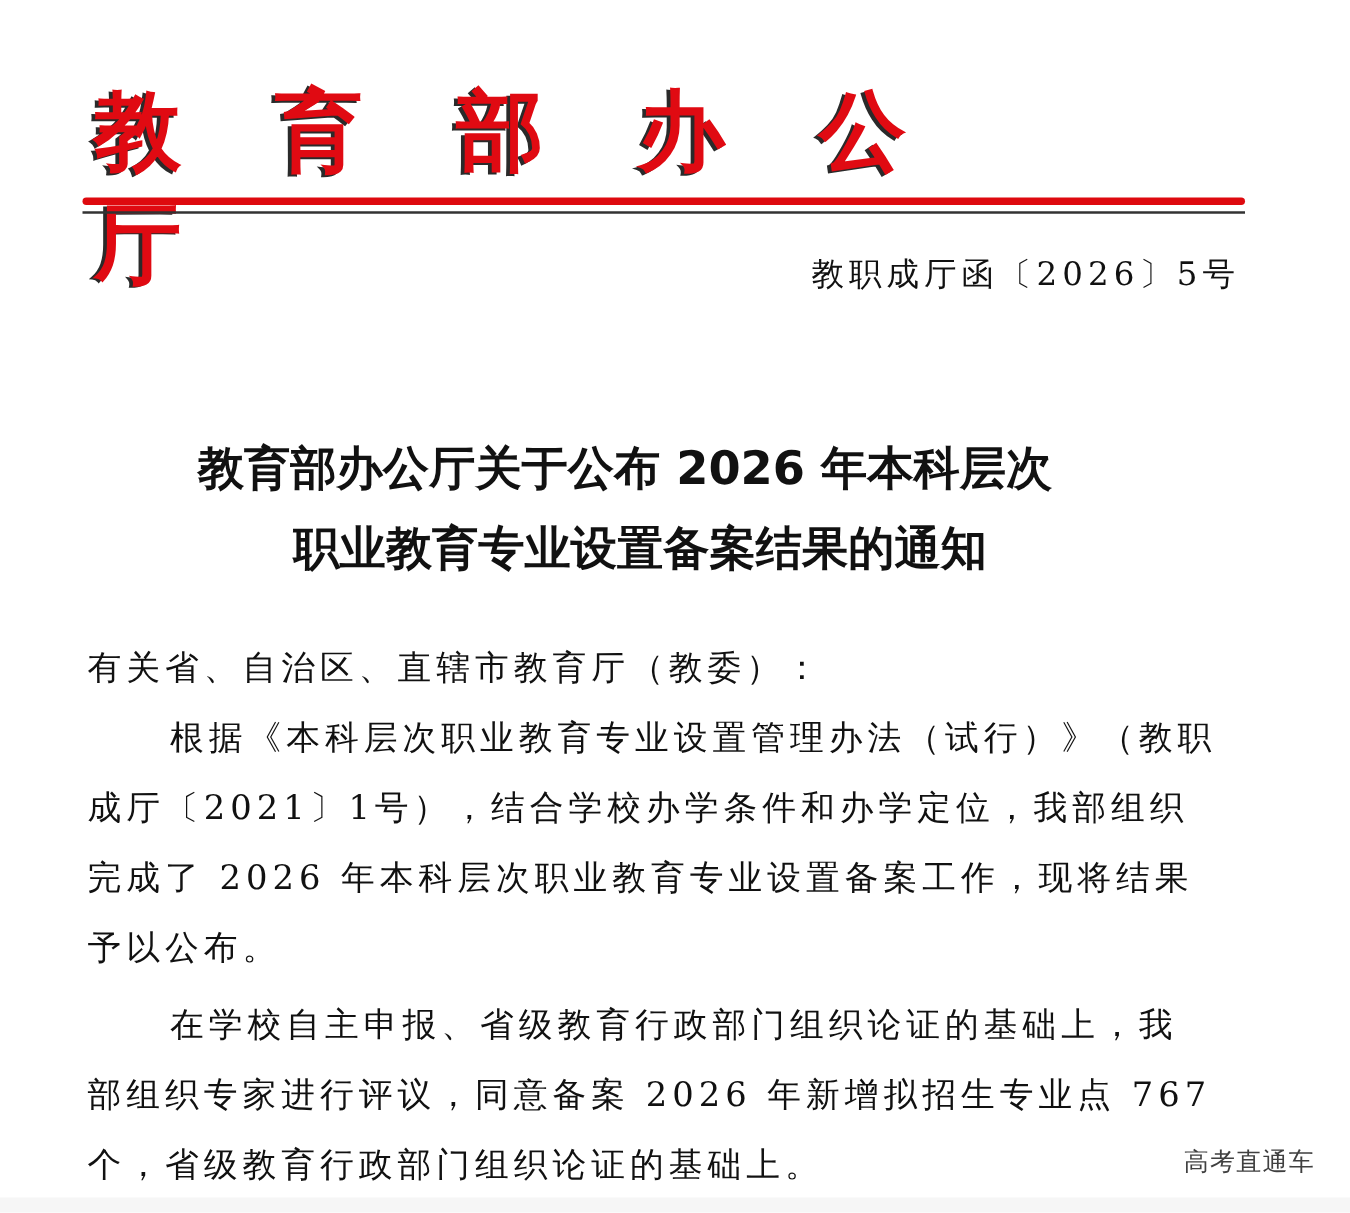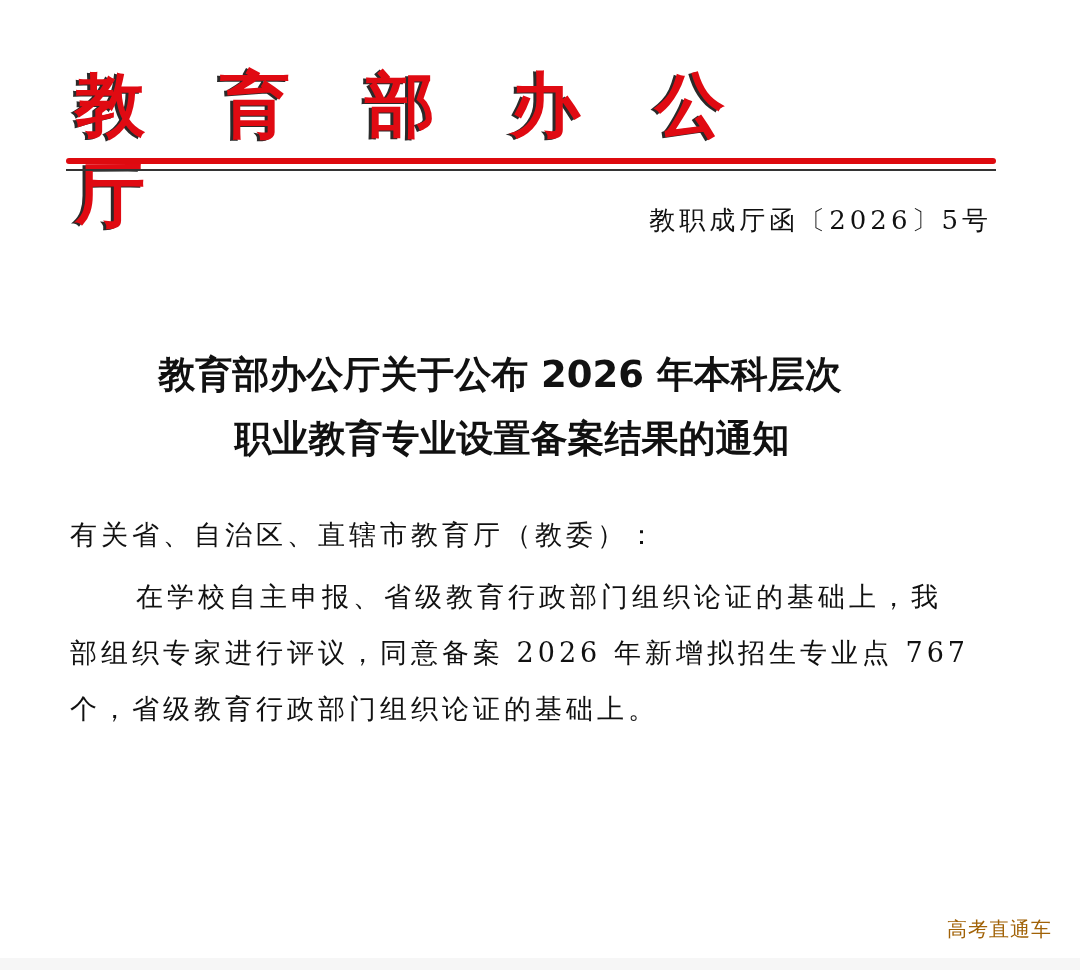--- a/index.html
+++ b/index.html
@@ -98,21 +98,21 @@
     }
     .body-text .line.first {
       padding-left: 66px;
     }
     .watermark {
       position: absolute;
       right: 28px;
       top: 916px;
       font-family: "DejaVu Sans", "Liberation Sans", sans-serif;
       font-size: 20px;
-      color: #a16207;
+      color: #404040;
       letter-spacing: 1px;
     }
     .bottom-fade {
       position: absolute;
       left: 0;
       top: 958px;
       width: 1080px;
       height: 12px;
       background: #f6f6f6;
     }
@@ -128,20 +128,26 @@
 
 <div class="doc-number">教职成厅函〔2026〕5号</div>
 
 <div class="doc-title">
   <span class="line line1">教育部办公厅关于公布 2026 年本科层次</span>
   <span class="line line2">职业教育专业设置备案结果的通知</span>
 </div>
 
 <div class="body-text">
   <p class="salutation">有关省、自治区、直辖市教育厅（教委）：</p>
+  <div class="paragraph">
+    <span class="line first">根据《本科层次职业教育专业设置管理办法（试行）》（教职</span>
+    <span class="line">成厅〔2021〕1号），结合学校办学条件和办学定位，我部组织</span>
+    <span class="line">完成了 2026 年本科层次职业教育专业设置备案工作，现将结果</span>
+    <span class="line">予以公布。</span>
+  </div>
   <div class="paragraph" style="margin-top:6px;">
     <span class="line first">在学校自主申报、省级教育行政部门组织论证的基础上，我</span>
     <span class="line">部组织专家进行评议，同意备案 2026 年新增拟招生专业点 767</span>
     <span class="line">个，省级教育行政部门组织论证的基础上。</span>
   </div>
 </div>
 
 <div class="watermark">高考直通车</div>
 <div class="bottom-fade"></div>
 

